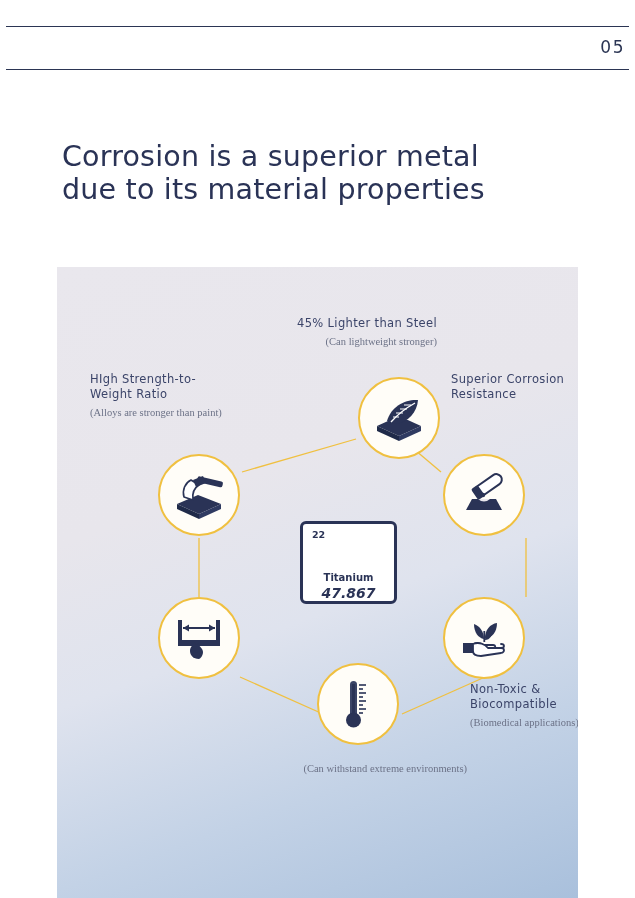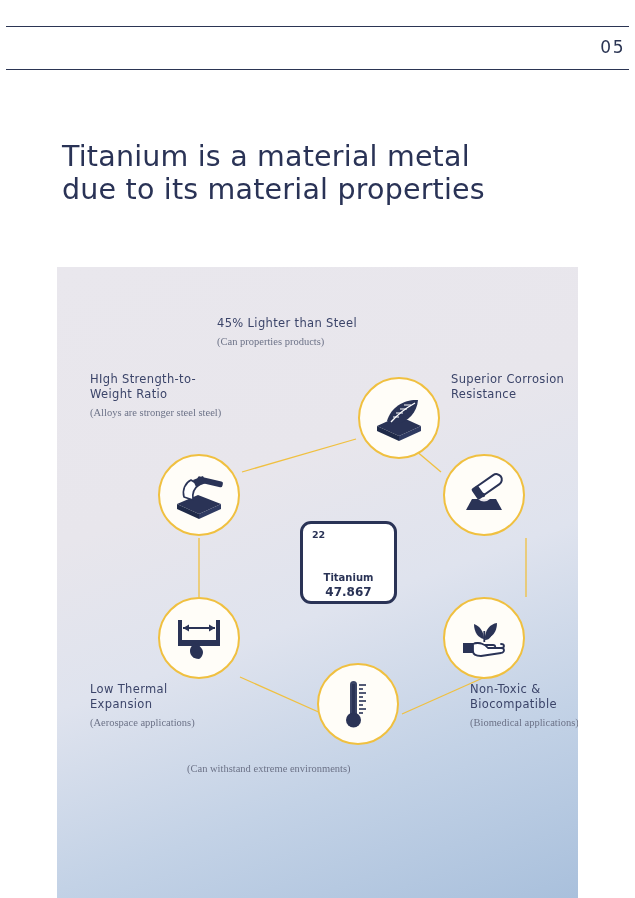--- a/index.html
+++ b/index.html
@@ -112,21 +112,21 @@
 
   
   .element-tile {
     position: absolute;
     left: 243px;
     top: 254px;
     width: 97px;
     height: 83px;
     background: #ffffff;
     border: 3px solid #2a3356;
-    border-radius: 11px;
+    border-radius: 6px;
     box-sizing: border-box;
     text-align: center;
     color: #2a3356;
     font-family: "DejaVu Sans", sans-serif;
   }
   .element-number {
     position: absolute;
     left: 9px;
     top: 5px;
     font-size: 9.5px;
@@ -147,22 +147,23 @@
     right: 0;
     top: 48px;
     font-size: 10px;
     font-weight: 700;
   }
   .element-weight {
     position: absolute;
     left: 0;
     right: 0;
     top: 61px;
-    font-size: 12px;
+    font-size: 14px;
     font-weight: 700;
+    font-style: italic;
   }
 
   
   .label {
     position: absolute;
     color: #3a4366;
   }
   .label .heading {
     font-family: "DejaVu Sans", sans-serif;
     font-size: 11.5px;
@@ -173,39 +174,39 @@
   }
   .label .sub {
     font-family: "Liberation Serif", serif;
     font-size: 10.5px;
     line-height: 15px;
     color: #6c7287;
     margin-top: 3px;
     white-space: pre-line;
   }
   .label.align-left   { text-align: left; }
-  .label.align-center { text-align: left; }
+  .label.align-center { text-align: right; }
 
   .label-lighter   { left: 160px; top: 49px;  width: 220px; }
   .label-strength  { left: 33px;  top: 105px; width: 180px; }
   .label-corrosion { left: 394px; top: 105px; width: 175px; }
   .label-thermal   { left: 33px;  top: 415px; width: 180px; }
   .label-biocomp   { left: 413px; top: 415px; width: 175px; }
   .label-melting   { left: 130px; top: 491px; width: 280px; }
 </style>
 </head>
 <body>
 
 <div class="page-header">
   <div class="rule top"></div>
   <div class="page-number">05</div>
   <div class="rule bottom"></div>
 </div>
 
-<div class="page-title">Titanium is a material metal
+<div class="page-title">Corrosion is a superior metal
 due to its material properties</div>
 
 <div class="panel">
   <div class="diagram">
 
     <svg class="links" width="521" height="631" viewBox="0 0 521 631">
       <g stroke="#f0c040" stroke-width="1.3" fill="none">
         <line x1="299" y1="172" x2="185" y2="205"></line>
         <line x1="384" y1="205" x2="345" y2="172"></line>
         <line x1="142" y1="271" x2="142" y2="330"></line>
@@ -305,39 +306,34 @@
     </div>
 
     <div class="element-tile">
       <div class="element-number">22</div>
       <div class="element-name">Titanium</div>
       <div class="element-weight">47.867</div>
     </div>
 
     <div class="label label-lighter align-center">
       <div class="heading">45% Lighter than Steel</div>
-      <div class="sub">(Can properties products)</div>
+      <div class="sub">(Can lightweight stronger)</div>
     </div>
 
     <div class="label label-strength align-left">
       <div class="heading">HIgh Strength-to-
 Weight Ratio</div>
-      <div class="sub">(Alloys are stronger steel steel)</div>
+      <div class="sub">(Alloys are stronger than paint)</div>
     </div>
 
     <div class="label label-corrosion align-left">
       <div class="heading">Superior Corrosion
 Resistance</div>
     </div>
 
-    <div class="label label-thermal align-left">
-      <div class="heading">Low Thermal
-Expansion</div>
-      <div class="sub">(Aerospace applications)</div>
-    </div>
 
     <div class="label label-biocomp align-left">
       <div class="heading">Non-Toxic &amp;
 Biocompatible</div>
       <div class="sub">(Biomedical applications)</div>
     </div>
 
     <div class="label label-melting align-center">
       <div class="sub">(Can withstand extreme environments)</div>
     </div>

